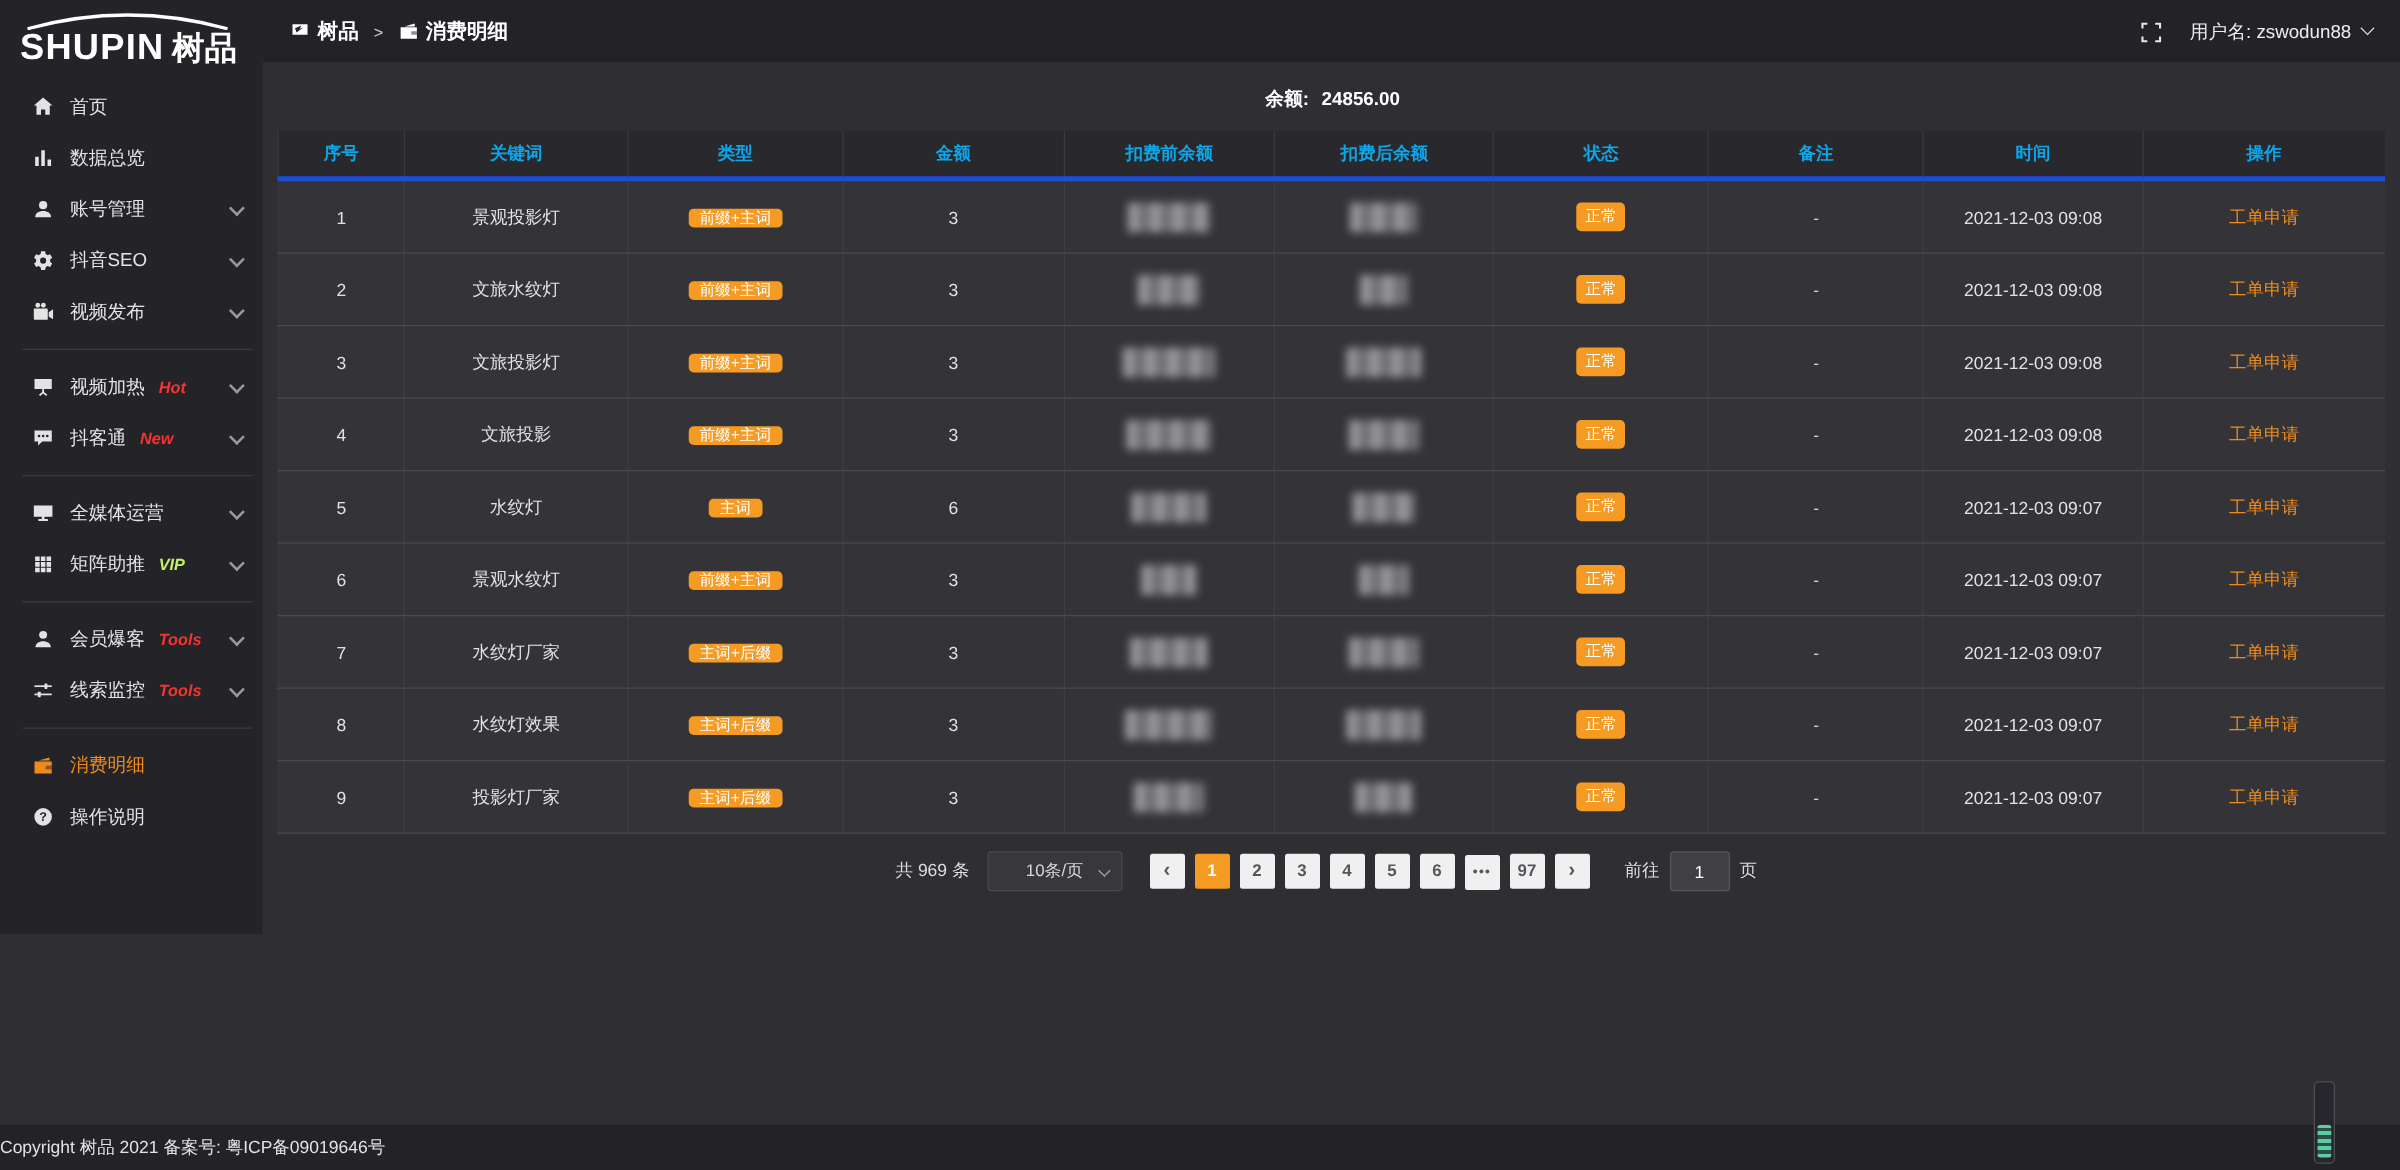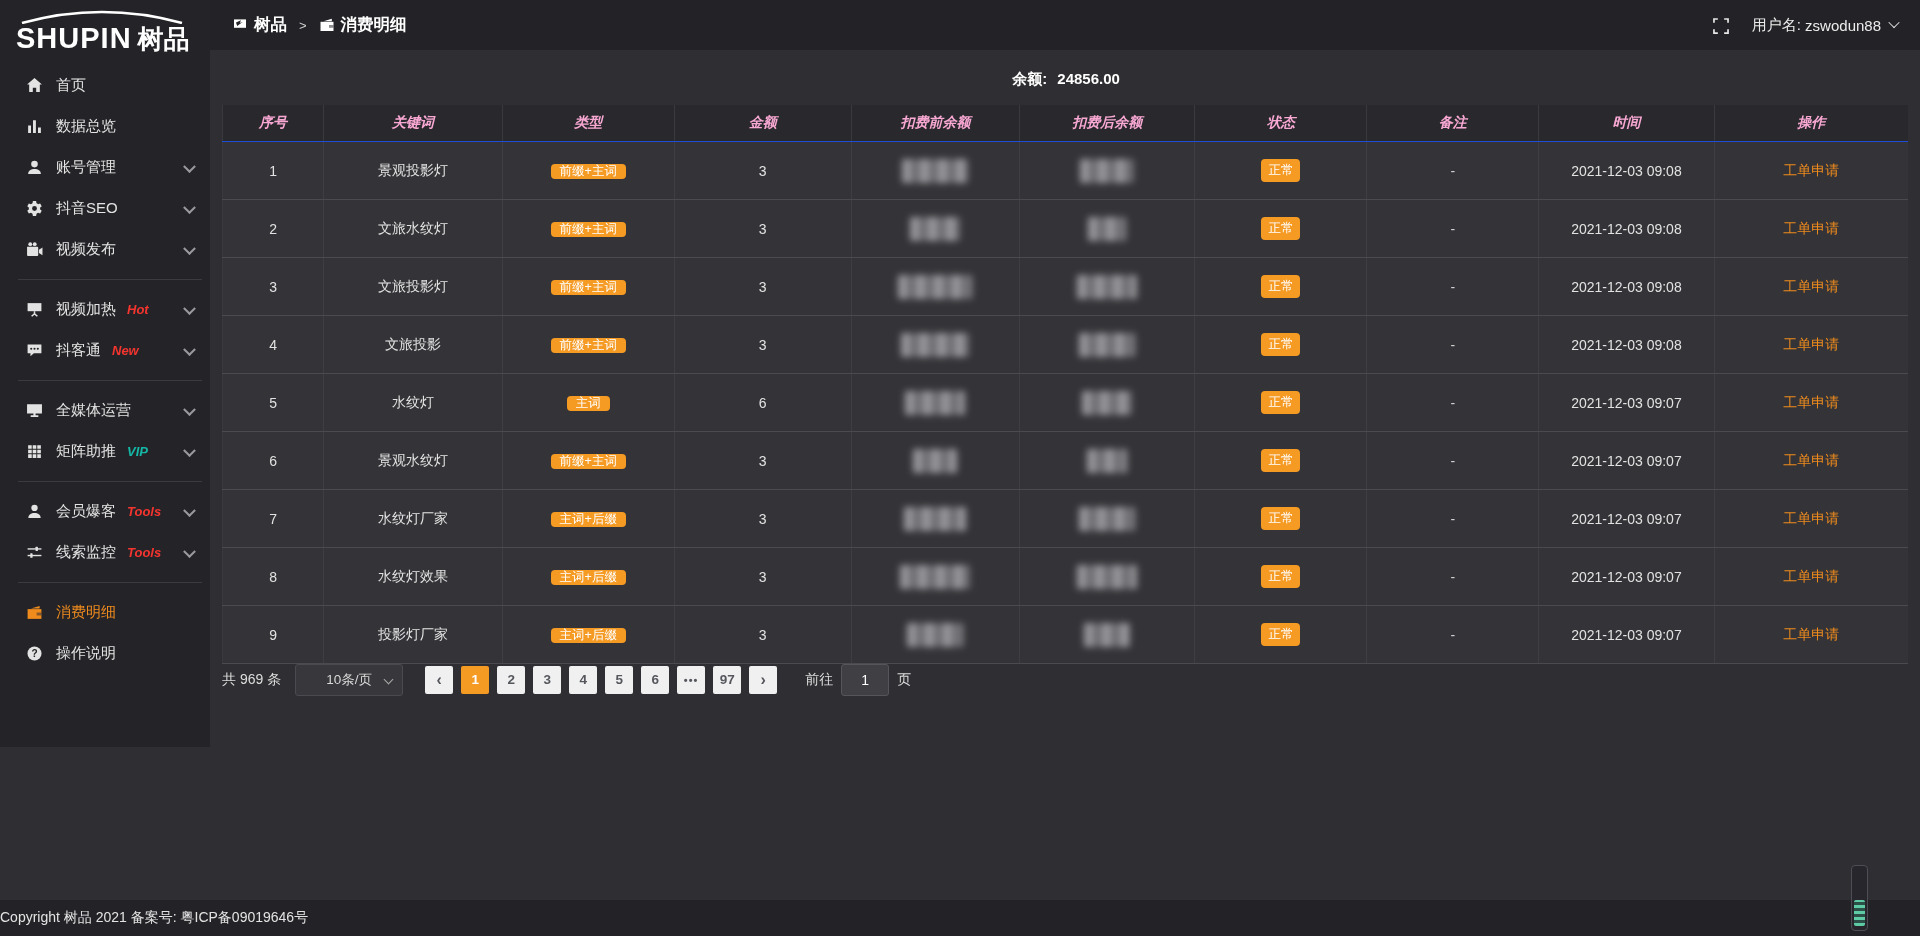--- a/index.html
+++ b/index.html
@@ -42,39 +42,39 @@
   .user .chev2{width:7px;height:7px;border-right:1.5px solid #ddd;border-bottom:1.5px solid #ddd;
     transform:rotate(45deg) translate(-1px,-1px);margin-left:9px;margin-top:-3px;}
 
   
   .content{position:absolute;left:210px;top:50px;right:0;bottom:36px;background:#2f2f33;
     padding:18px 12px 0;box-sizing:border-box;}
   .balance{color:#fff;font-size:15px;font-weight:700;margin:2px 0 16px 2px;text-align:center;}
   .balance .bal-val{margin-left:6px;}
 
   table.grid{width:100%;border-collapse:collapse;table-layout:fixed;}
-  .grid th{height:34px;background:#29292d;color:#f9a8d4;font-size:14px;font-weight:700;
-    border-right:1px solid #39393e;border-bottom:1px solid #1d4ed8;text-align:center;font-style:italic;}
+  .grid th{height:34px;background:#29292d;color:#0ea5e9;font-size:14px;font-weight:700;
+    border-right:1px solid #39393e;border-bottom:4px solid #1d4ed8;text-align:center;}
   .grid th:last-child{border-right:none;}
   .grid td{height:55px;background:#343438;color:#e2e2e2;font-size:14px;text-align:center;
     border-right:1px solid #3e3e43;border-bottom:1px solid #4a4a4f;}
   .grid td:last-child{border-right:none;}
   .grid tr td:first-child,.grid tr th:first-child{border-left:1px solid #39393e;}
   .type-badge,.status-badge{display:inline-block;background:var(--accent);color:#fff;
     font-size:12.5px;padding:0 9px;border-radius:4px;line-height:1.25;}
   .status-badge{padding:4px 7px;}
   .remark{color:#cfcfcf;}
   .action-link{color:var(--accent-text);cursor:pointer;}
   .blob{height:24px;margin:0 auto;border-radius:2px;opacity:.85;
     background:repeating-linear-gradient(90deg,#a8a8ac 0 9px,#77777c 9px 18px),
                repeating-linear-gradient(0deg,rgba(255,255,255,.30) 0 6px,rgba(70,70,76,.35) 6px 12px);
     filter:blur(3.5px);}
 
   
-  .pagination{display:flex;align-items:center;color:#ddd;font-size:14px;}
+  .pagination{margin-top:14px;display:flex;align-items:center;justify-content:center;color:#ddd;font-size:14px;}
   .pg-total{margin-right:14px;}
   .pg-select{position:relative;display:flex;align-items:center;justify-content:center;width:106px;height:30px;
     background:#37373c;border:1px solid #4a4a50;border-radius:3px;color:#d8d8d8;font-size:13.5px;
     cursor:pointer;margin-right:18px;}
   .pg-select .chev3{position:absolute;right:10px;top:11px;width:6px;height:6px;
     border-right:1.5px solid #aaa;border-bottom:1.5px solid #aaa;transform:rotate(45deg);}
   .pg-btn{min-width:28px;height:28px;margin:0 4px;border:none;border-radius:2px;background:#f0f0f1;
     color:#55575c;font-size:13.5px;font-weight:700;cursor:pointer;font-family:inherit;line-height:28px;padding:0 4px;}
   .pg-btn.arrow{font-size:16px;line-height:26px;}
   .pg-btn.active{background:var(--accent);color:#fff;}
@@ -191,21 +191,21 @@
           <span class="mi-label">全媒体运营</span>
           <i class="chev"></i>
         </a>
         <a class="menu-item">
           <span class="mi-icon">
             <svg viewBox="0 0 16 16" fill="currentColor">
               <path d="M2 2h3.4v3.4H2zM6.3 2h3.4v3.4H6.3zM10.6 2H14v3.4h-3.4zM2 6.3h3.4v3.4H2zM6.3 6.3h3.4v3.4H6.3zM10.6 6.3H14v3.4h-3.4zM2 10.6h3.4V14H2zM6.3 10.6h3.4V14H6.3zM10.6 10.6H14V14h-3.4z"></path>
             </svg>
           </span>
           <span class="mi-label">矩阵助推</span>
-          <span class="mi-badge" style="color: #14b8a6; font-style: italic;">VIP</span>
+          <span class="mi-badge" style="color: #bef264; font-style: italic;">VIP</span>
           <i class="chev"></i>
         </a>
         <div class="menu-divider"></div>
         <a class="menu-item">
           <span class="mi-icon">
             <svg viewBox="0 0 16 16" fill="currentColor">
               <circle cx="8" cy="4.6" r="3"></circle>
               <path d="M2.2 14c0-3 2.6-4.6 5.8-4.6s5.8 1.6 5.8 4.6z"></path>
             </svg>
           </span>

